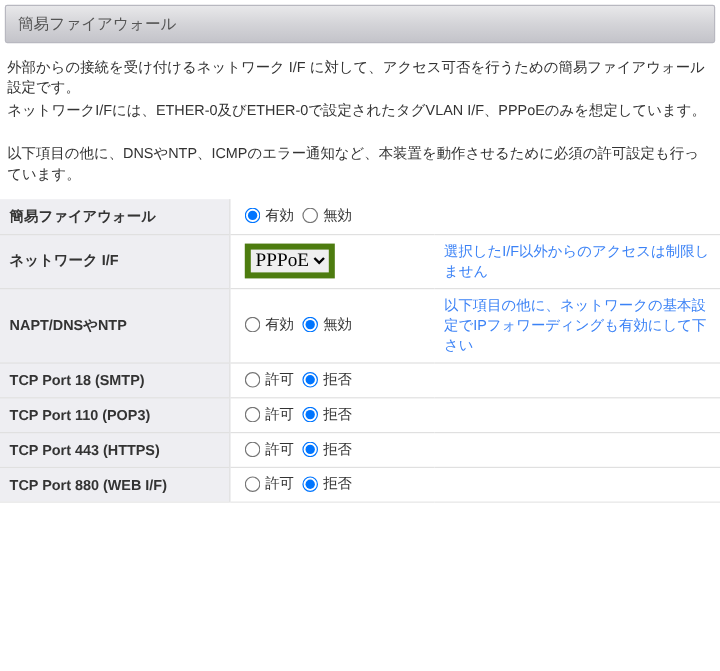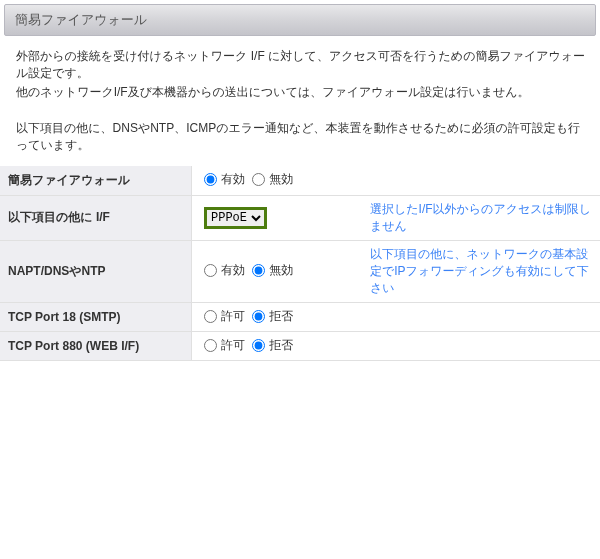--- a/index.html
+++ b/index.html
@@ -13,21 +13,21 @@
     .header-bar {
       background: linear-gradient(to bottom, #e8e8ea 0%, #d4d4d8 50%, #c4c4ca 100%);
       border: 1px solid #b8b8c0;
       padding: 6px 10px;
       font-size: 13px;
       color: #555;
       margin: 4px;
       border-radius: 2px;
     }
     .intro {
-      padding: 6px 10px 10px 16px;
+      padding: 6px 10px 10px 6px;
       line-height: 1.4;
     }
     .intro p {
       margin: 2px 0;
     }
     .spacer {
       height: 8px;
     }
     .form-table {
       width: 100%;
@@ -61,33 +61,33 @@
     label.radio {
       margin-right: 4px;
       display: inline-flex;
       align-items: center;
       gap: 2px;
     }
     input[type="radio"] {
       margin: 0 2px 0 0;
     }
     select {
-      font-family: Liberation Mono, monospace;
-      font-size: 12px;
-      border: 3px solid #4d7c0f;
+      font-family: Liberation Serif, serif;
+      font-size: 16px;
+      border: 5px solid #4d7c0f;
     }
   </style>
 </head>
 <body>
 
 <div class="header-bar">簡易ファイアウォール</div>
 
 <div class="intro">
   <p>外部からの接統を受け付けるネットワーク I/F に対して、アクセス可否を行うための簡易ファイアウォール設定です。</p>
-  <p>他のネットワークI/F及び本機器からの送出については、ファイアウォール設定は行いません。</p>
+  <p>ネットワークI/Fには、ETHER-0及びETHER-0で設定されたタグVLAN I/F、PPPoEのみを想定しています。</p>
   <div class="spacer"></div>
   <div class="spacer"></div>
   <p>以下項目の他に、DNSやNTP、ICMPのエラー通知など、本装置を動作させるために必須の許可設定も行っています。</p>
 </div>
 
 <table class="form-table">
 
   <tbody>
       <tr>
     <th>簡易ファイアウォール</th>
@@ -97,21 +97,21 @@
         <span>有効</span>
       </label>
       <label class="radio">
         <input type="radio" name="fw" style="">
         <span>無効</span>
       </label>
     </td>
   </tr>
 
   <tr>
-    <th>以下項目の他に I/F</th>
+    <th>ネットワーク I/F</th>
     <td class="ctrl">
       <select>
         <option>PPPoE</option>
       </select>
     </td>
     <td class="note">選択したI/F以外からのアクセスは制限しません</td>
   </tr>
 
   <tr>
     <th>NAPT/DNSやNTP</th>
@@ -138,21 +138,47 @@
             <span>許可</span>
           </label>
       <label class="radio">
             <input type="radio" name="tcp25" checked="" style="">
             <span>拒否</span>
           </label>
     </td>
   </tr>
 
 
+  <tr>
+    <th>TCP Port 110 (POP3)</th>
+    <td class="ctrl" colspan="2">
+      <label class="radio">
+            <input type="radio" name="tcp110" style="">
+            <span>許可</span>
+          </label>
+      <label class="radio">
+            <input type="radio" name="tcp110" checked="" style="">
+            <span>拒否</span>
+          </label>
+    </td>
+  </tr>
 
+  <tr>
+    <th>TCP Port 443 (HTTPS)</th>
+    <td class="ctrl" colspan="2">
+      <label class="radio">
+            <input type="radio" name="tcp443" style="">
+            <span>許可</span>
+          </label>
+      <label class="radio">
+            <input type="radio" name="tcp443" checked="" style="">
+            <span>拒否</span>
+          </label>
+    </td>
+  </tr>
 
   <tr>
     <th>TCP Port 880 (WEB I/F)</th>
     <td class="ctrl" colspan="2">
       <label class="radio">
             <input type="radio" name="tcp880" style="">
             <span>許可</span>
           </label>
       <label class="radio">
             <input type="radio" name="tcp880" checked="" style="">

